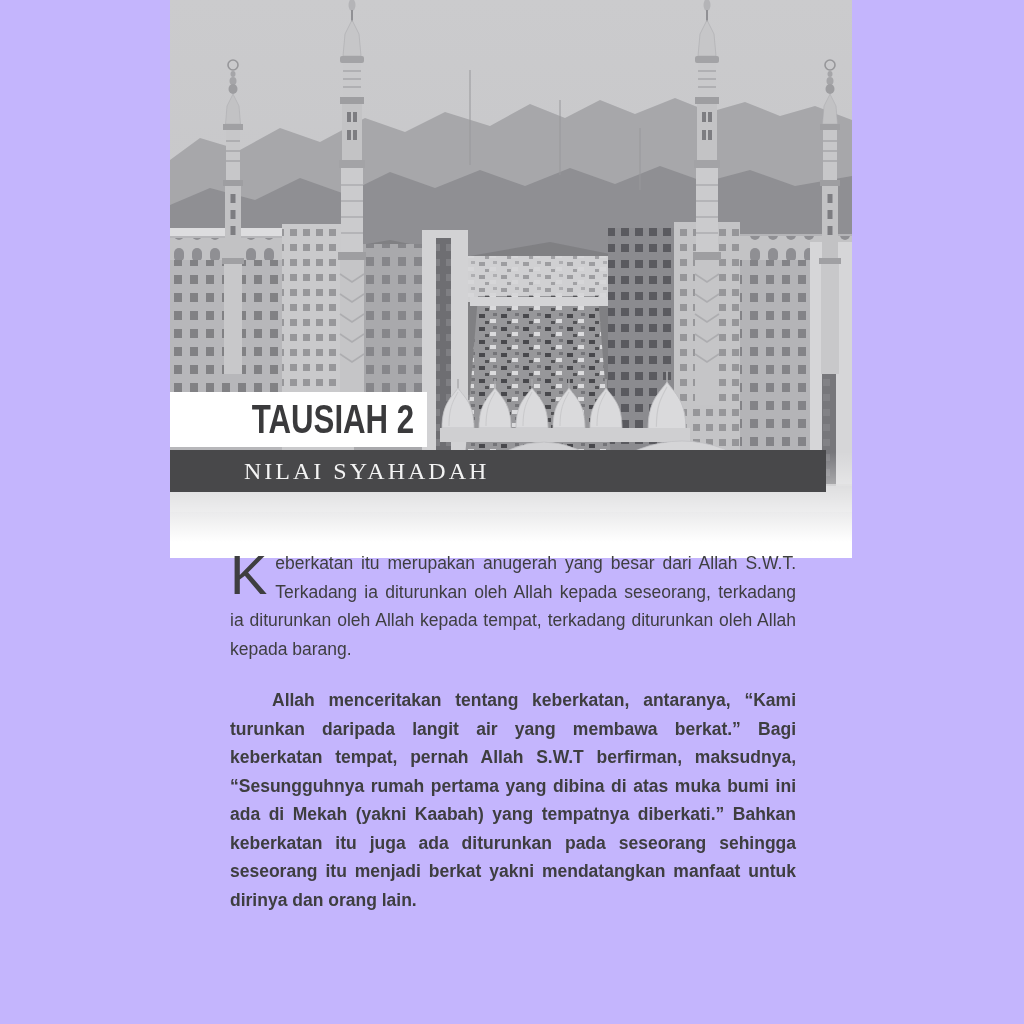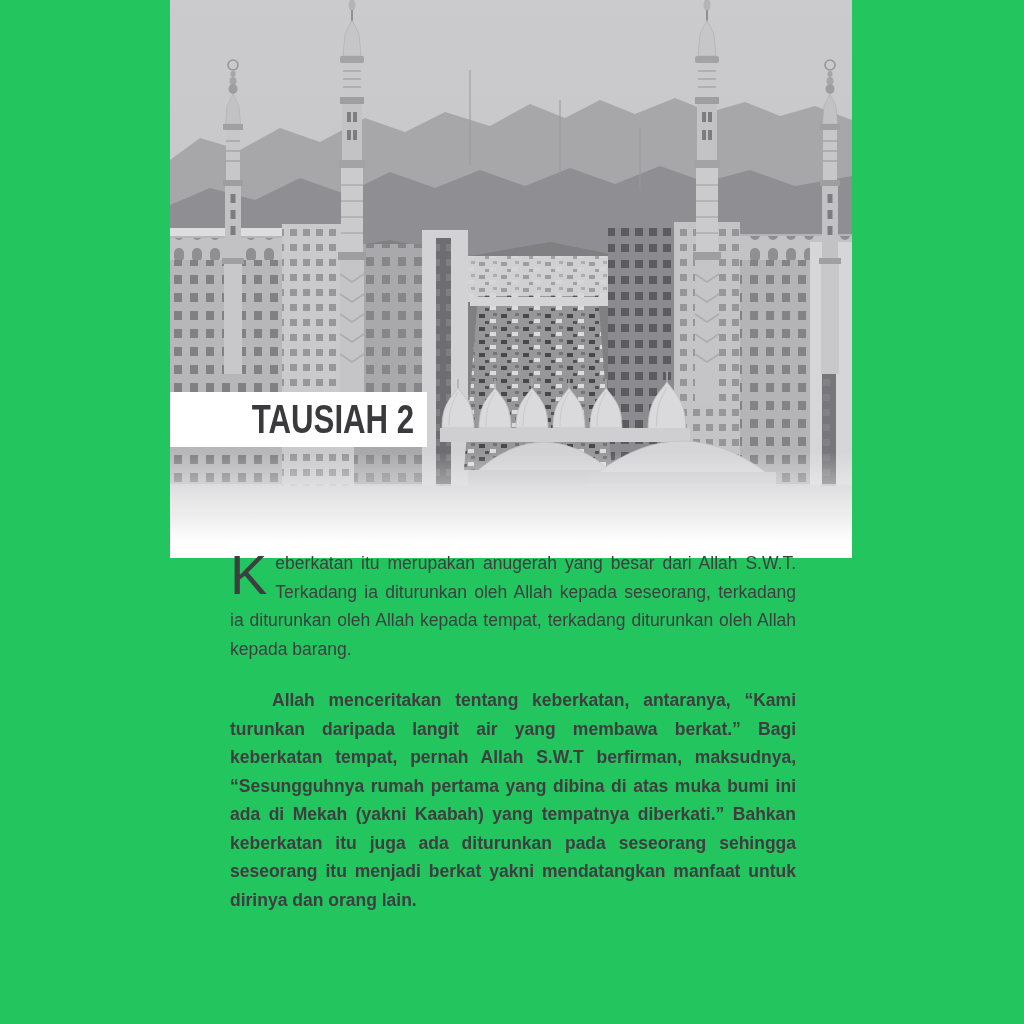--- a/index.html
+++ b/index.html
@@ -1,17 +1,17 @@
 <!DOCTYPE html>
 <html><head>
 <meta charset="utf-8">
 <style>
   html,body{margin:0;padding:0;}
   body{width:1024px;height:1024px;background:#ffffff;overflow:hidden;}
-  .page{position:relative;width:1024px;height:1024px;background:#22c55e;
+  .page{position:relative;width:1024px;height:1024px;background:#c4b5fd;
         font-family:"Liberation Sans",sans-serif;}
 
   
   .photo{position:absolute;left:170px;top:0;width:682px;height:558px;overflow:hidden;}
   .photo svg{display:block;}
 
   
   .title-box{position:absolute;left:170px;top:392px;width:257px;height:55px;
              background:#ffffff;display:flex;align-items:center;justify-content:flex-end;
              padding-right:13px;box-sizing:border-box;z-index:3;}
@@ -204,19 +204,22 @@
       </g>
 
       <rect x="0" y="452" width="682" height="106" fill="url(#fade)"></rect>
     </svg>
   </div>
 
   <div class="title-box">
     <span class="label">TAUSIAH 2</span>
   </div>
 
+  <div class="banner">
+    <span class="btitle">NILAI SYAHADAH</span>
+  </div>
 
   <div class="body-text">
     <p><span class="dropcap">K</span><span>eberkatan itu merupakan anugerah yang besar dari Allah S.W.T. Terkadang ia diturunkan oleh Allah kepada seseorang, terkadang ia diturunkan oleh Allah kepada tempat, terkadang diturunkan oleh Allah kepada barang.</span></p>
     <p class="indent"><span>Allah menceritakan tentang keberkatan, antaranya, “Kami turunkan daripada langit air yang membawa berkat.” Bagi keberkatan tempat, pernah Allah S.W.T berfirman, maksudnya, “Sesungguhnya rumah pertama yang dibina di atas muka bumi ini ada di Mekah (yakni Kaabah) yang tempatnya diberkati.” Bahkan keberkatan itu juga ada diturunkan pada seseorang sehingga seseorang itu menjadi berkat yakni mendatangkan manfaat untuk dirinya dan orang lain.</span></p>
   </div>
 
 </div>
 
 </body></html>

